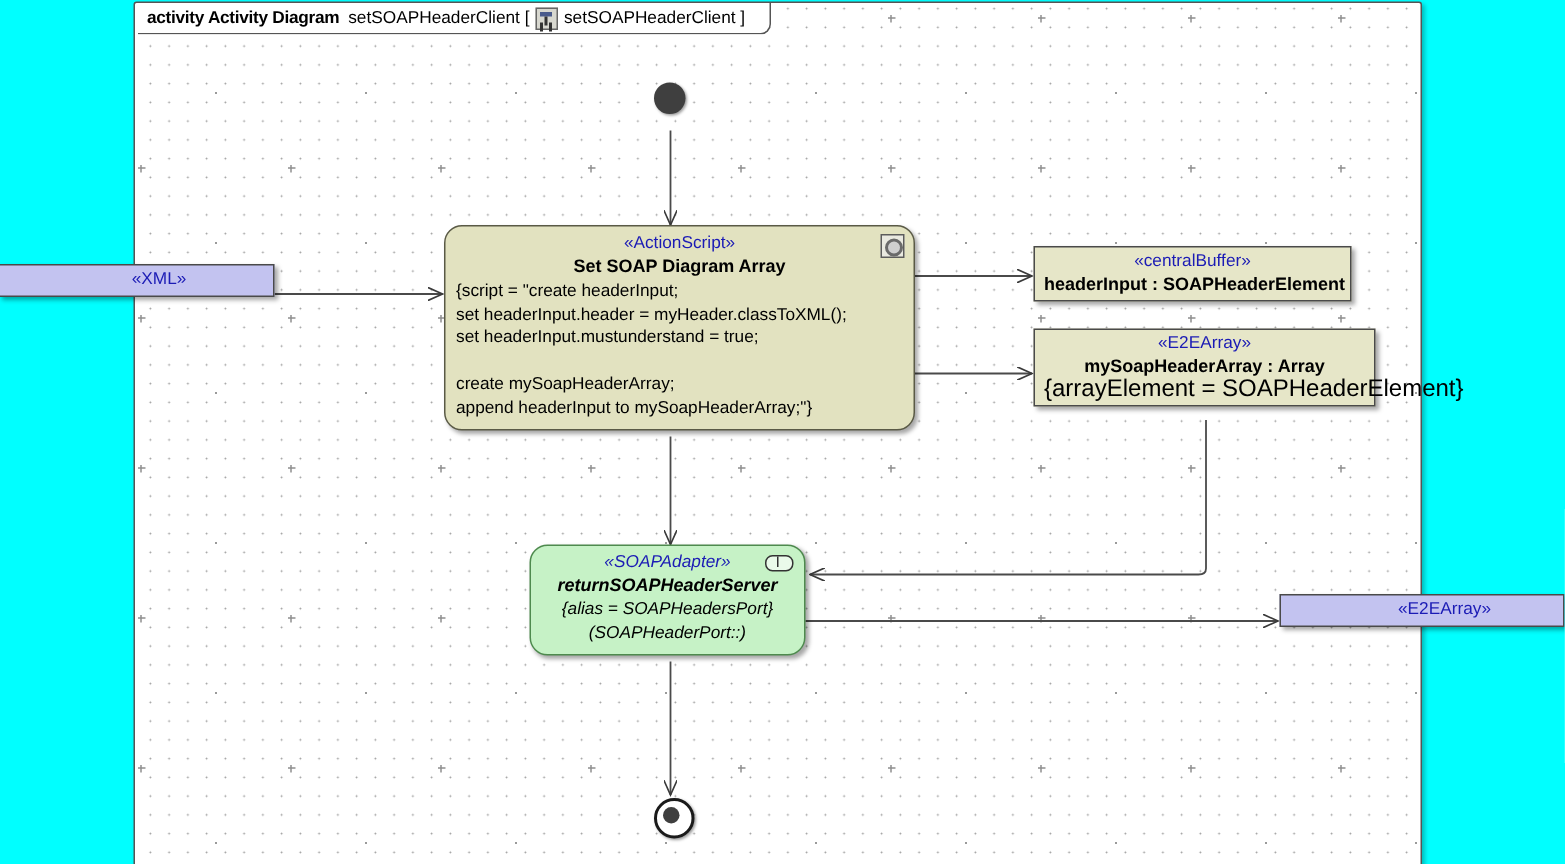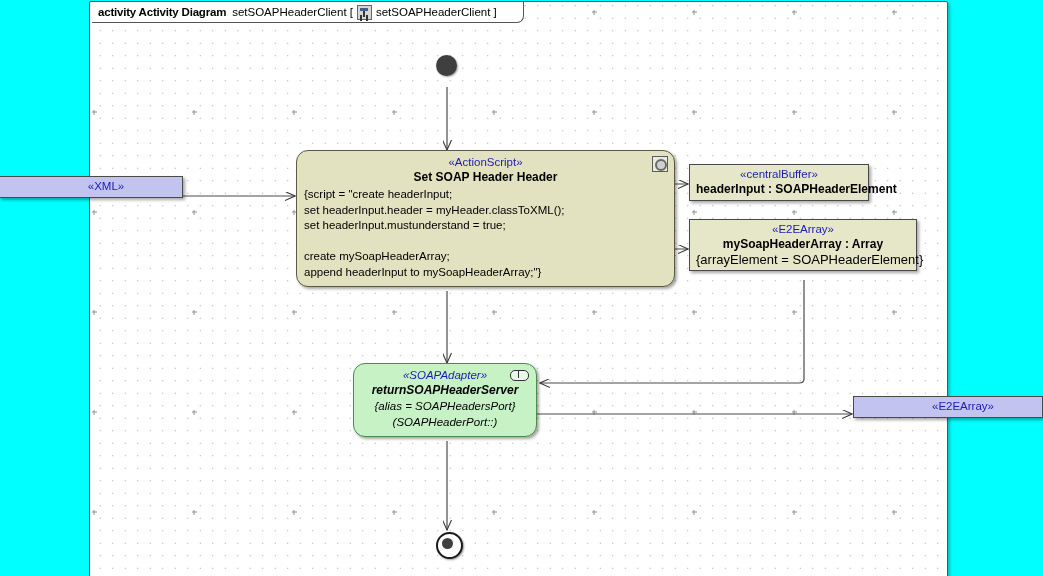--- a/index.html
+++ b/index.html
@@ -42,21 +42,21 @@
     position: absolute;
     left: 0; top: 0; right: 0; bottom: 0;
     pointer-events: none;
   }
   
   #frame-title {
     position: absolute;
     left: 92px;
     top: 2px;
     height: 20px;
-    padding: 0 26px 0 6px;
+    padding: 0 16px 0 6px;
     background: #FFFFFF;
     border: 1px solid #555555;
     border-top: none;
     border-left: none;
     border-radius: 0 0 7px 0;
     display: flex;
     align-items: center;
     font-size: 11.5px;
     color: #000000;
     white-space: nowrap;
@@ -125,21 +125,21 @@
   }
   .node .nname {
     font-weight: bold;
     text-align: center;
     font-size: 12px;
     line-height: 15px;
     white-space: nowrap;
   }
   .node .prop {
     text-align: left;
-    font-size: 13px;
+    font-size: 16px;
     line-height: 15px;
     white-space: nowrap;
   }
 
   
   .objnode {
     border: 1px solid #4a4a4a;
     padding: 2px 6px 3px 6px;
   }
   .obj-lav { background: #C3C3F0; padding-left: 36px; }
@@ -283,33 +283,33 @@
       <path d="M447,441 L447,530"></path>
     </g>
   </svg>
 
   <div class="init-node" style="left:436px; top:55px;"></div>
 
   <div class="node objnode obj-lav" style="left:-1px; top:176px; width:184px;">
     <div class="stereo">«XML»</div>
   </div>
 
-  <div class="node action" style="left:296px; top:150px; width:379px;">
+  <div class="node action" style="left:296px; top:150px; width:314px;">
     <div class="gear-icon"></div>
     <div class="stereo">«ActionScript»</div>
-    <div class="nname">Set SOAP Header Header</div>
+    <div class="nname">Set SOAP Diagram Array</div>
     <div class="body">{script = "create headerInput;
 set headerInput.header = myHeader.classToXML();
 set headerInput.mustunderstand = true;
 
 create mySoapHeaderArray;
 append headerInput to mySoapHeaderArray;"}</div>
   </div>
 
-  <div class="node objnode obj-tan" style="left:689px; top:164px; width:180px;">
+  <div class="node objnode obj-tan" style="left:689px; top:164px; width:212px;">
     <div class="stereo">«centralBuffer»</div>
     <div class="nname">headerInput : SOAPHeaderElement</div>
   </div>
 
   <div class="node objnode obj-tan" style="left:689px; top:219px; width:228px;">
     <div class="stereo">«E2EArray»</div>
     <div class="nname">mySoapHeaderArray : Array</div>
     <div class="prop">{arrayElement = SOAPHeaderElement}</div>
   </div>
 

